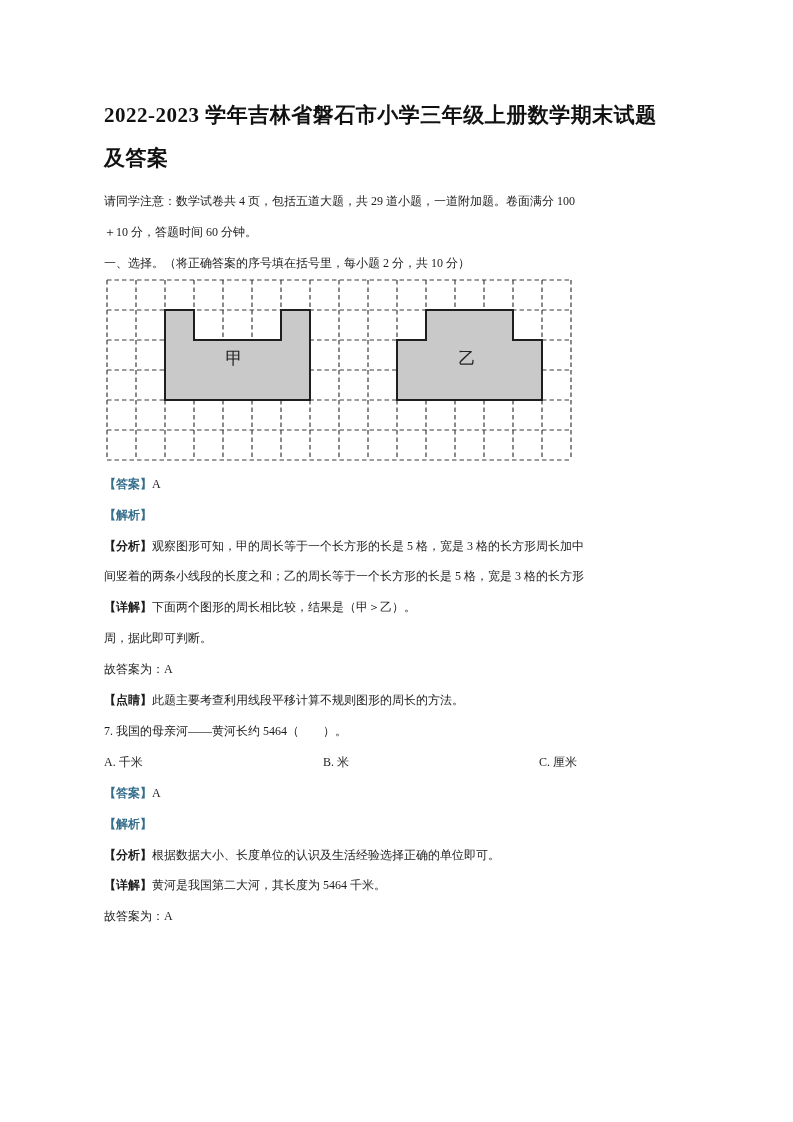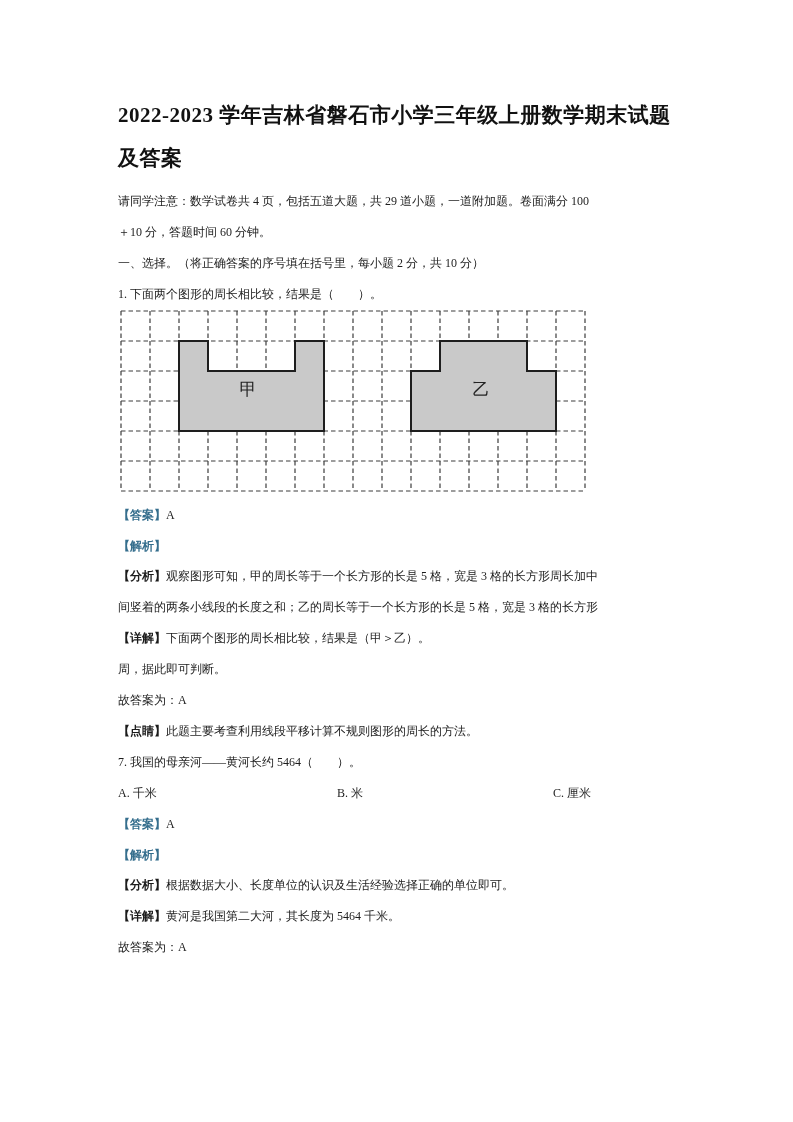--- a/index.html
+++ b/index.html
@@ -4,21 +4,21 @@
 <style>
   :root { --accent:#356e8d; --ink:#1c1c1c; --footer:#b3b3b3; --fill:#c9c9c9; }
   * { box-sizing:border-box; }
   html,body { margin:0; padding:0; background:#ffffff; }
   .page {
     position:relative; width:793px; height:1122px; margin:0 auto;
     background:#ffffff; overflow:hidden;
     font-family:"Liberation Serif","DejaVu Serif",serif;
     color:var(--ink);
   }
-  .content { position:absolute; left:118px; top:94px; width:572px; }
+  .content { position:absolute; left:104px; top:94px; width:572px; }
   .title-line {
     font-size:21px; font-weight:700; line-height:43px;
     letter-spacing:0.5px; white-space:nowrap; color:#111;
   }
   .ln { font-size:12px; line-height:30.9px; white-space:nowrap; }
   .notice-first { margin-top:6px; }
   .lbl { font-weight:600; }
   .blue { color:var(--accent); font-weight:600; }
   .figure-wrap { margin:0 0 8px 2px; line-height:0; }
   .optrow { position:relative; height:30.9px; }
@@ -39,21 +39,20 @@
   <div class="content">
 
     <div class="title-line">2022-2023 学年吉林省磐石市小学三年级上册数学期末试题</div>
     <div class="title-line">及答案</div>
 
     <div class="ln notice-first">请同学注意：数学试卷共 4 页，包括五道大题，共 29 道小题，一道附加题。卷面满分 100</div>
     <div class="ln">＋10 分，答题时间 60 分钟。</div>
 
     <div class="ln">一、选择。（将正确答案的序号填在括号里，每小题 2 分，共 10 分）</div>
 
-    <div class="ln">1. 下面两个图形的周长相比较，结果是（　　）。</div>
 
     <div class="figure-wrap">
       <svg width="466" height="182" viewBox="-1 -1 466 182" xmlns="http://www.w3.org/2000/svg">
         <g id="grid-lines">
             <line x1="0" y1="0" x2="0" y2="180" stroke="#3d3d3d" stroke-width="1.2" stroke-dasharray="4.5 3"></line>
             <line x1="29" y1="0" x2="29" y2="180" stroke="#3d3d3d" stroke-width="1.2" stroke-dasharray="4.5 3"></line>
             <line x1="58" y1="0" x2="58" y2="180" stroke="#3d3d3d" stroke-width="1.2" stroke-dasharray="4.5 3"></line>
             <line x1="87" y1="0" x2="87" y2="180" stroke="#3d3d3d" stroke-width="1.2" stroke-dasharray="4.5 3"></line>
             <line x1="116" y1="0" x2="116" y2="180" stroke="#3d3d3d" stroke-width="1.2" stroke-dasharray="4.5 3"></line>
             <line x1="145" y1="0" x2="145" y2="180" stroke="#3d3d3d" stroke-width="1.2" stroke-dasharray="4.5 3"></line>

